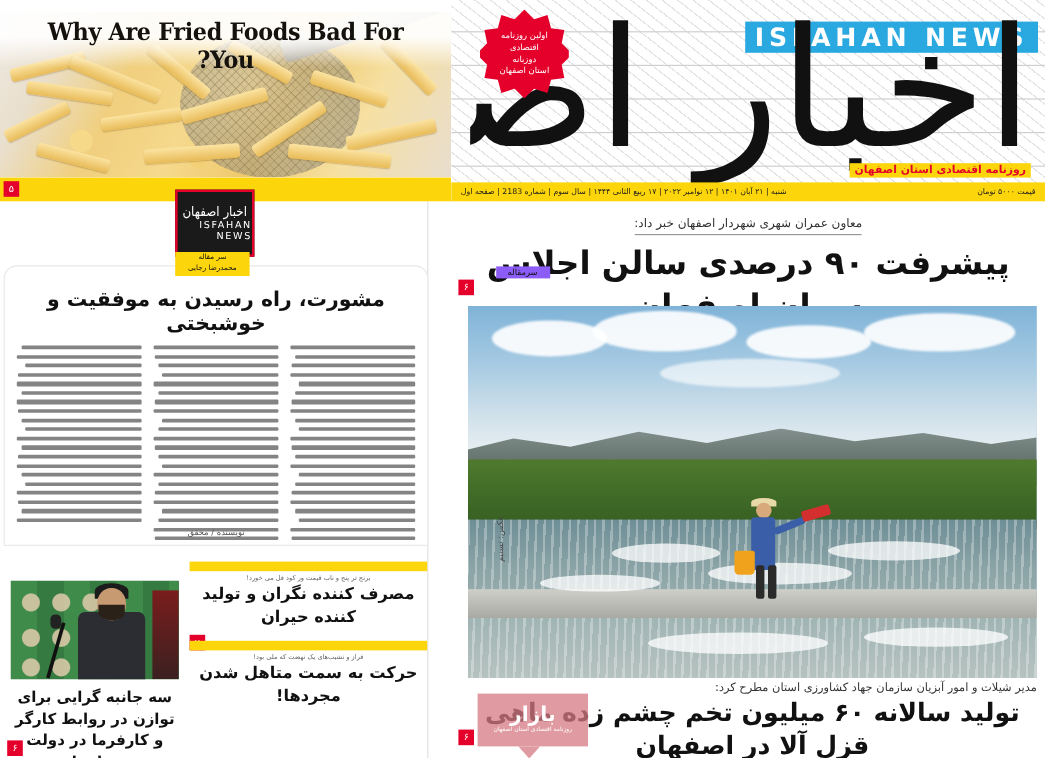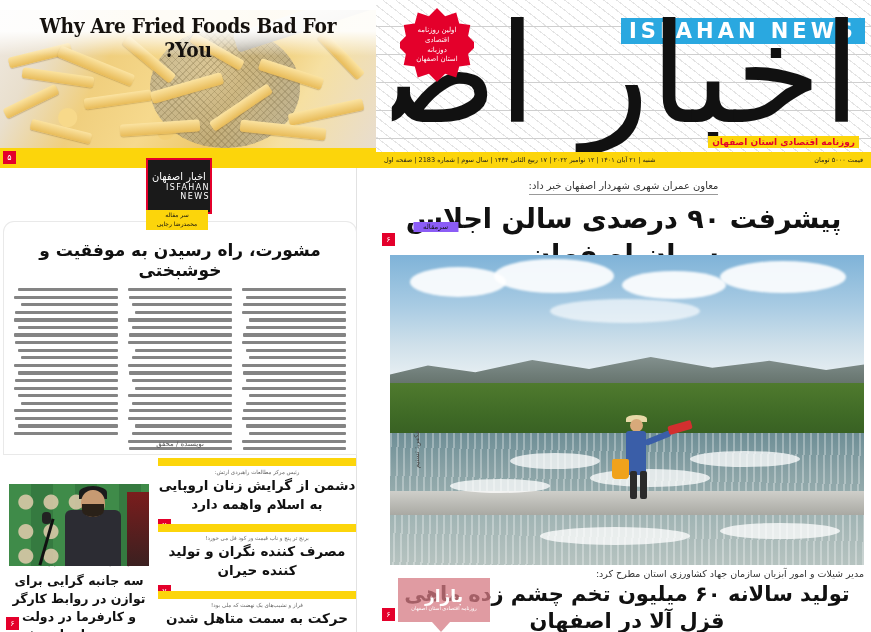--- a/index.html
+++ b/index.html
@@ -382,26 +382,20 @@
       <div class="fd-mic-head"></div>
     </div>
     <div style="height:86px;"></div>
     <div class="fd-cap">معاون روابط کار وزارت تعاون، کار و رفاه اجتماعی در جمع رییسان و نمایندگان تشکل‌های کارگری استان:</div>
     <div class="fd-title">سه جانبه گرایی برای توازن در روابط کارگر و کارفرما در دولت سیزدهم اجرایی شد</div>
   </div>
   <div class="page-chip chip-fd">۶</div>
 
   <div class="briefs">
 
-    <div class="brief">
-      <div class="brief-bar"></div>
-      <div class="brief-kick">رئیس مرکز مطالعات راهبردی ارتش:</div>
-      <div class="brief-title">دشمن از گرایش زنان اروپایی به اسلام واهمه دارد</div>
-      <div class="brief-chip" style="top:61px;">۲</div>
-    </div>
 
     <div class="brief" style="margin-top:10px;">
       <div class="brief-bar"></div>
       <div class="brief-kick">برنج تر پنج و ناب قیمت ور کود فل می خورد!</div>
       <div class="brief-title">مصرف کننده نگران و تولید کننده حیران</div>
       <div class="brief-chip" style="top:61px;">۷</div>
     </div>
 
     <div class="brief" style="margin-top:10px;">
       <div class="brief-bar"></div>

